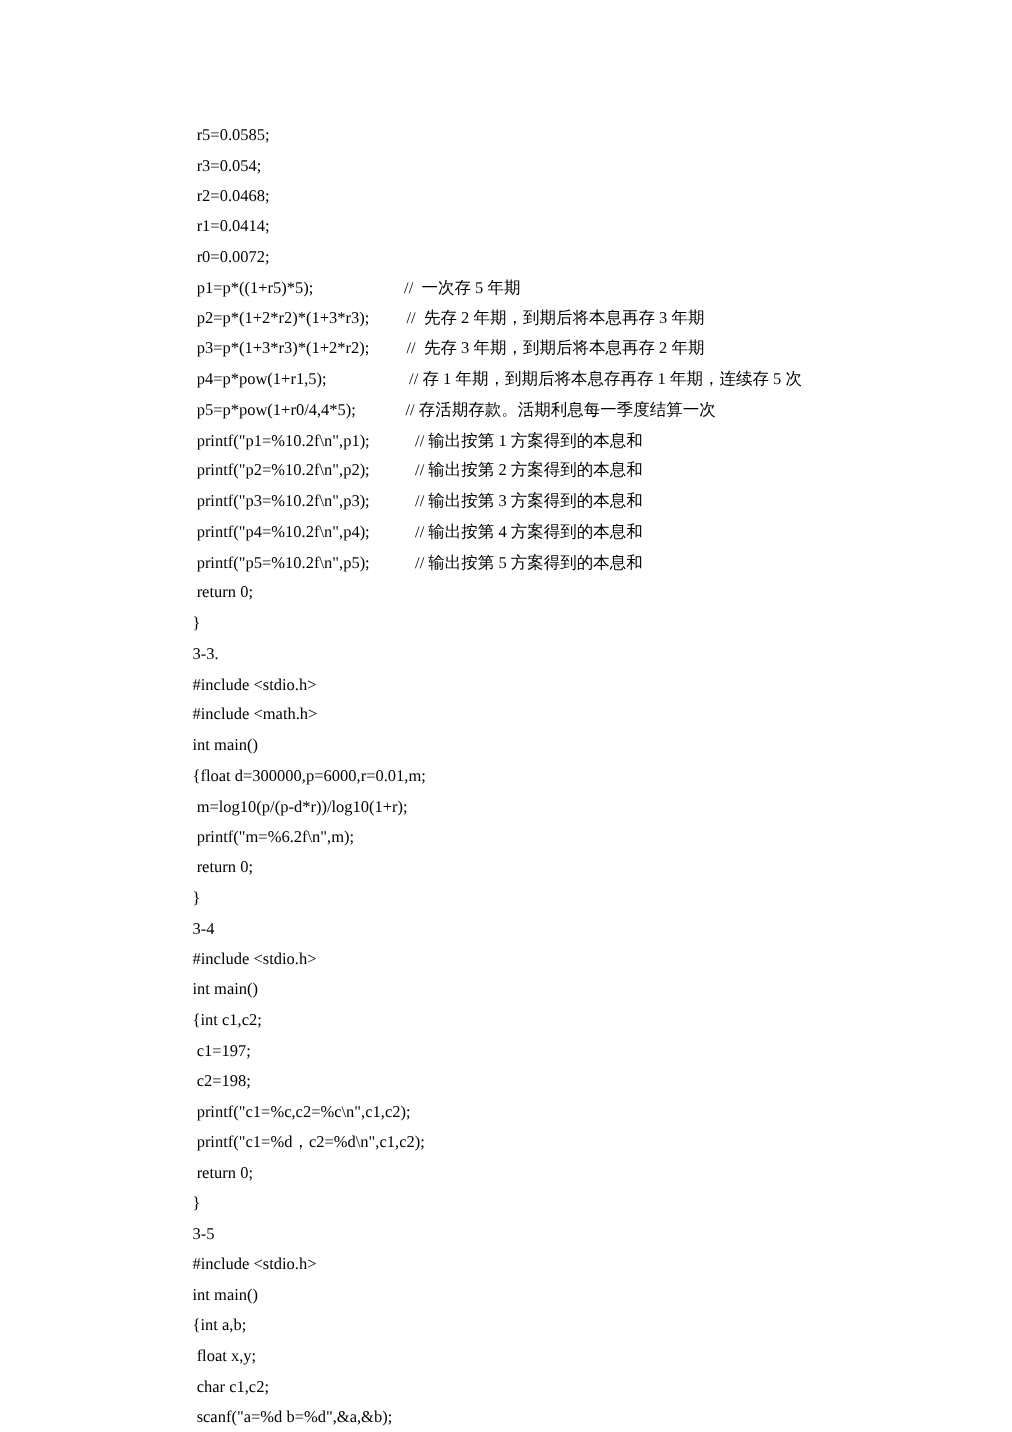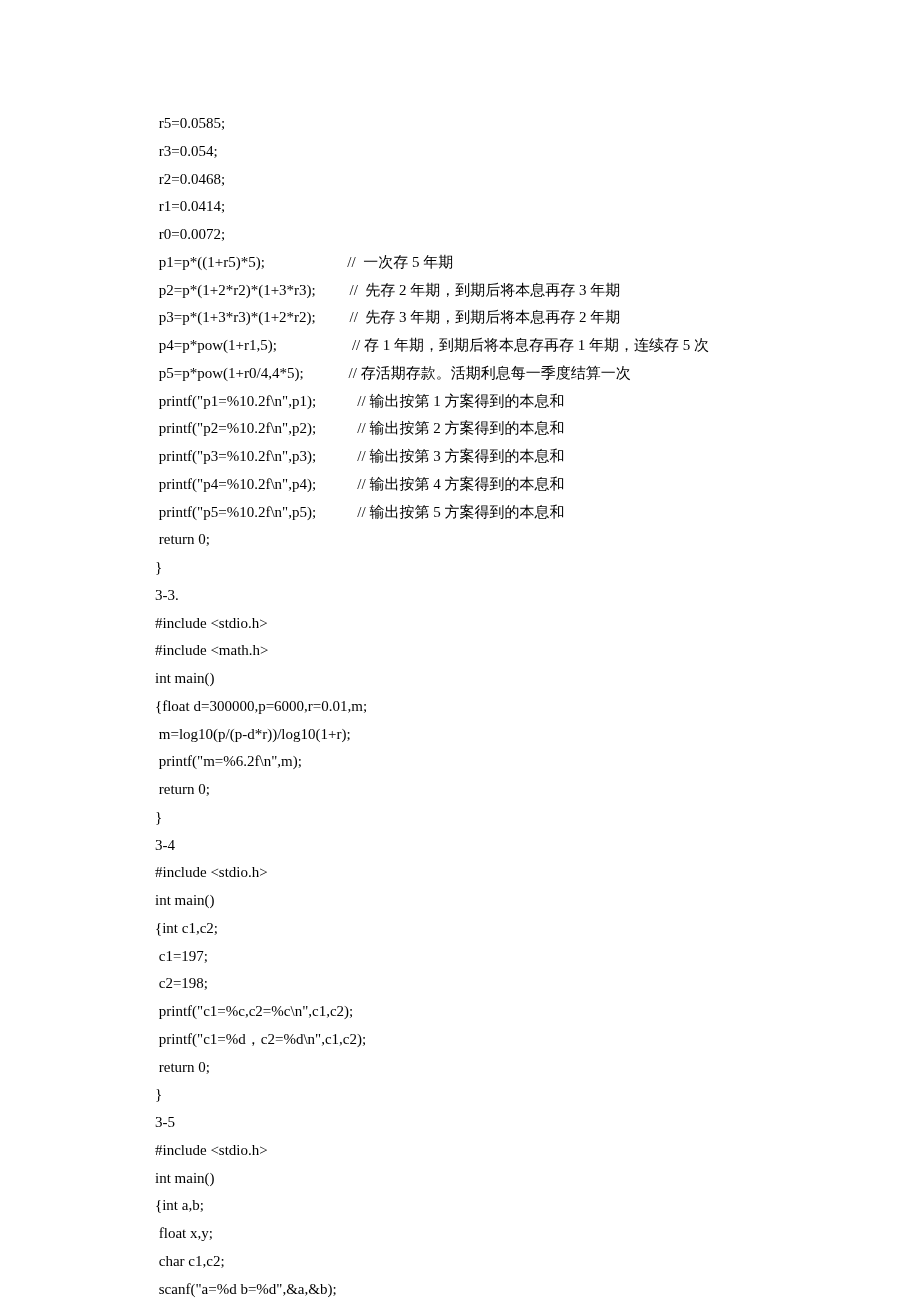--- a/index.html
+++ b/index.html
@@ -11,18 +11,19 @@
     color: #000000;
     line-height: 1.85;
     width: 920px;
   }
   .page {
     padding: 110px 0 110px 155px;
     white-space: pre;
   }
   .line {
     display: block;
+    margin-left: 20px;
   }
 </style>
 </head>
 <body>
 
 <div class="page" id="page"><span class="line"> r5=0.0585;</span><span class="line"> r3=0.054;</span><span class="line"> r2=0.0468;</span><span class="line"> r1=0.0414;</span><span class="line"> r0=0.0072;</span><span class="line"> p1=p*((1+r5)*5);                      //  一次存 5 年期</span><span class="line"> p2=p*(1+2*r2)*(1+3*r3);         //  先存 2 年期，到期后将本息再存 3 年期</span><span class="line"> p3=p*(1+3*r3)*(1+2*r2);         //  先存 3 年期，到期后将本息再存 2 年期</span><span class="line"> p4=p*pow(1+r1,5);                    // 存 1 年期，到期后将本息存再存 1 年期，连续存 5 次</span><span class="line"> p5=p*pow(1+r0/4,4*5);            // 存活期存款。活期利息每一季度结算一次</span><span class="line"> printf("p1=%10.2f\n",p1);           // 输出按第 1 方案得到的本息和</span><span class="line"> printf("p2=%10.2f\n",p2);           // 输出按第 2 方案得到的本息和</span><span class="line"> printf("p3=%10.2f\n",p3);           // 输出按第 3 方案得到的本息和</span><span class="line"> printf("p4=%10.2f\n",p4);           // 输出按第 4 方案得到的本息和</span><span class="line"> printf("p5=%10.2f\n",p5);           // 输出按第 5 方案得到的本息和</span><span class="line"> return 0;</span><span class="line">}</span><span class="line">3-3.</span><span class="line">#include &lt;stdio.h&gt;</span><span class="line">#include &lt;math.h&gt;</span><span class="line">int main()</span><span class="line">{float d=300000,p=6000,r=0.01,m;</span><span class="line"> m=log10(p/(p-d*r))/log10(1+r);</span><span class="line"> printf("m=%6.2f\n",m);</span><span class="line"> return 0;</span><span class="line">}</span><span class="line">3-4</span><span class="line">#include &lt;stdio.h&gt;</span><span class="line">int main()</span><span class="line">{int c1,c2;</span><span class="line"> c1=197;</span><span class="line"> c2=198;</span><span class="line"> printf("c1=%c,c2=%c\n",c1,c2);</span><span class="line"> printf("c1=%d，c2=%d\n",c1,c2);</span><span class="line"> return 0;</span><span class="line">}</span><span class="line">3-5</span><span class="line">#include &lt;stdio.h&gt;</span><span class="line">int main()</span><span class="line">{int a,b;</span><span class="line"> float x,y;</span><span class="line"> char c1,c2;</span><span class="line"> scanf("a=%d b=%d",&amp;a,&amp;b);</span></div>
 
 </body></html>

